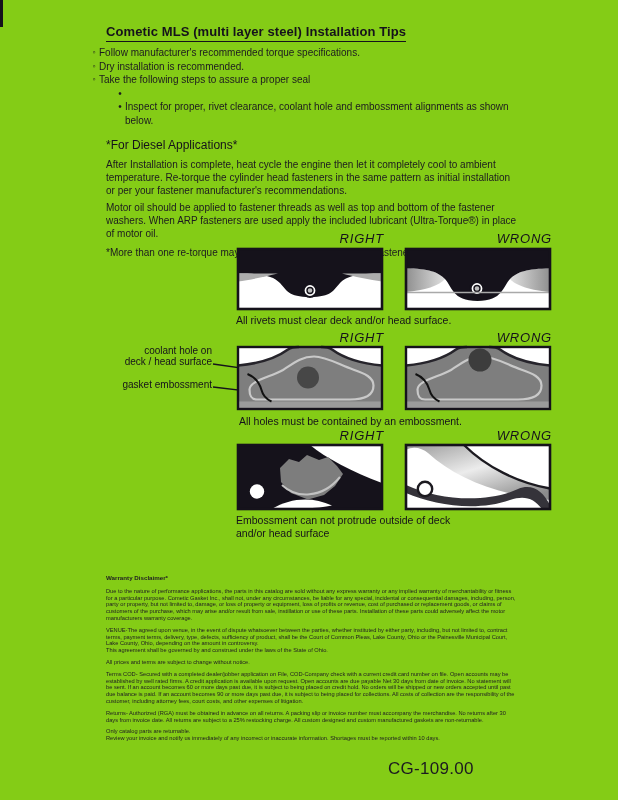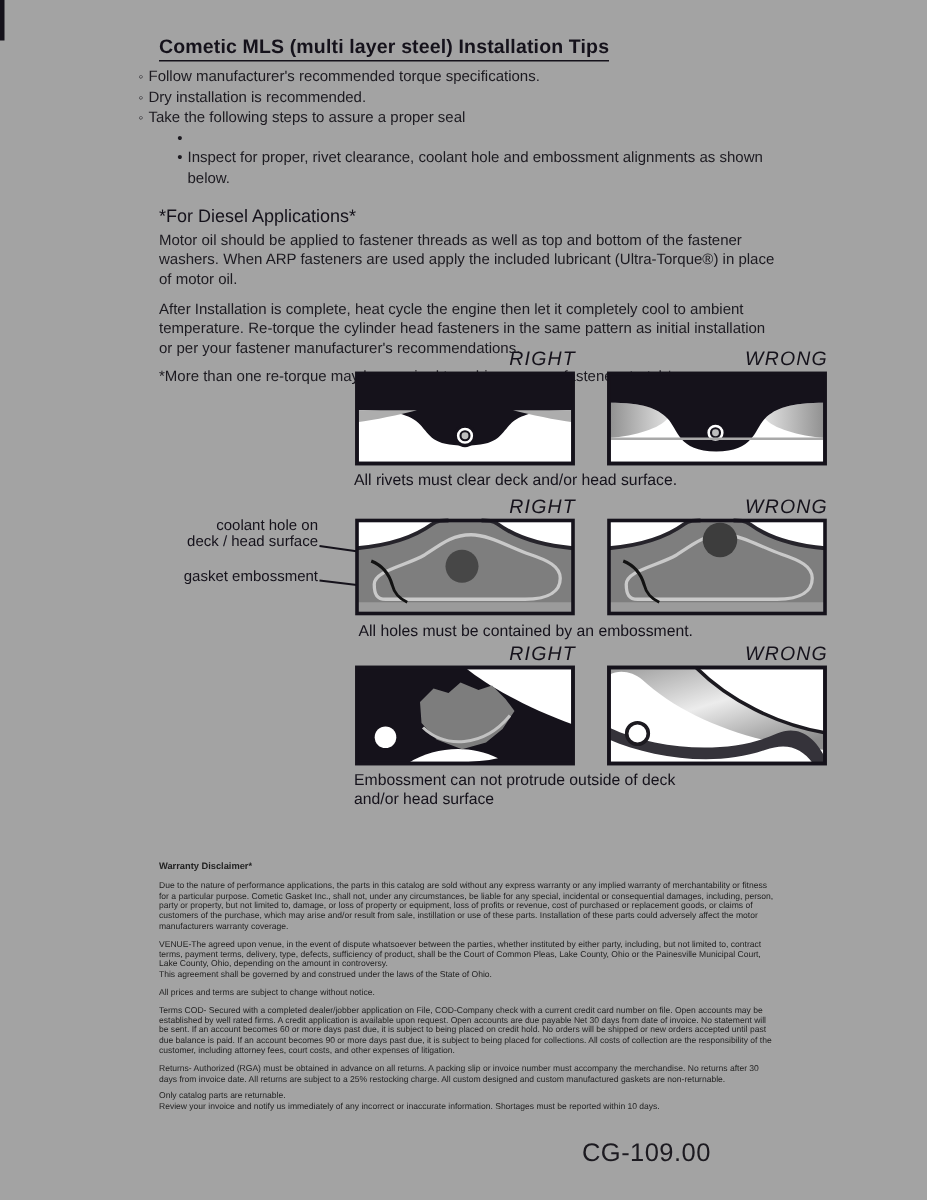--- a/index.html
+++ b/index.html
@@ -1,16 +1,16 @@
 <!DOCTYPE html>
 <html><head>
 <meta charset="utf-8">
 <style>
   html,body{margin:0;padding:0;background:#fff;}
-  .page{position:relative;width:618px;height:800px;background:#a3a3a3;overflow:hidden;
+  .page{position:relative;width:618px;height:800px;background:#84cc16;overflow:hidden;
         font-family:"Liberation Sans",sans-serif;color:#1c1a20;}
   .scan-mark{position:absolute;left:0;top:0;width:3px;height:27px;background:#15121b;}
   .content{position:absolute;left:106px;top:22px;width:416px;}
   .title{display:inline-block;font-size:13px;font-weight:bold;letter-spacing:.1px;
          border-bottom:1.6px solid #15121b;padding-bottom:2px;color:#15121b;}
   .bullets{margin-top:4px;font-size:10px;line-height:13.5px;}
   .b-row{display:flex;margin-left:-15px;}
   .b-marker{width:6px;flex:0 0 6px;text-align:center;font-size:9px;}
   .b-text{padding-left:2px;}
   .sb-row{display:flex;margin-left:11px;}
@@ -58,22 +58,22 @@
       <div class="sb-row">
         <span class="sb-marker">•</span>
       </div>
       <div class="sb-row">
         <span class="sb-marker">•</span>
         <span class="b-text">Inspect for proper, rivet clearance, coolant hole and embossment alignments as shown below.</span>
       </div>
     </div>
 
     <div class="diesel-h">*For Diesel Applications*</div>
+    <div class="para">After Installation is complete, heat cycle the engine then let it completely cool to ambient temperature. Re-torque the cylinder head fasteners in the same pattern as initial installation or per your fastener manufacturer's recommendations.</div>
     <div class="para first">Motor oil should be applied to fastener threads as well as top and bottom of the fastener washers. When ARP fasteners are used apply the included lubricant (Ultra-Torque®) in place of motor oil.</div>
-    <div class="para">After Installation is complete, heat cycle the engine then let it completely cool to ambient temperature. Re-torque the cylinder head fasteners in the same pattern as initial installation or per your fastener manufacturer's recommendations.</div>
     <div class="para">*More than one re-torque may be required to achieve proper fastener stretch*</div>
   </div>
 
   <div class="dlabel" style="left:236px;top:231px;">RIGHT</div>
   <div class="dlabel" style="left:404px;top:231px;">WRONG</div>
 
   <div class="panel" style="left:236px;top:247px;">
     <svg width="148" height="64" viewBox="0 0 148 64">
       <rect x="2" y="2" width="144" height="60" fill="#ffffff"></rect>
       <path d="M2 2 H146 V26.5 C121 26.5 111 29 104 36 C97 43.5 96 50 74 50 C52 50 51 43.5 44 36 C37 29 27 26.5 2 26.5 Z" fill="#15121b"></path>

